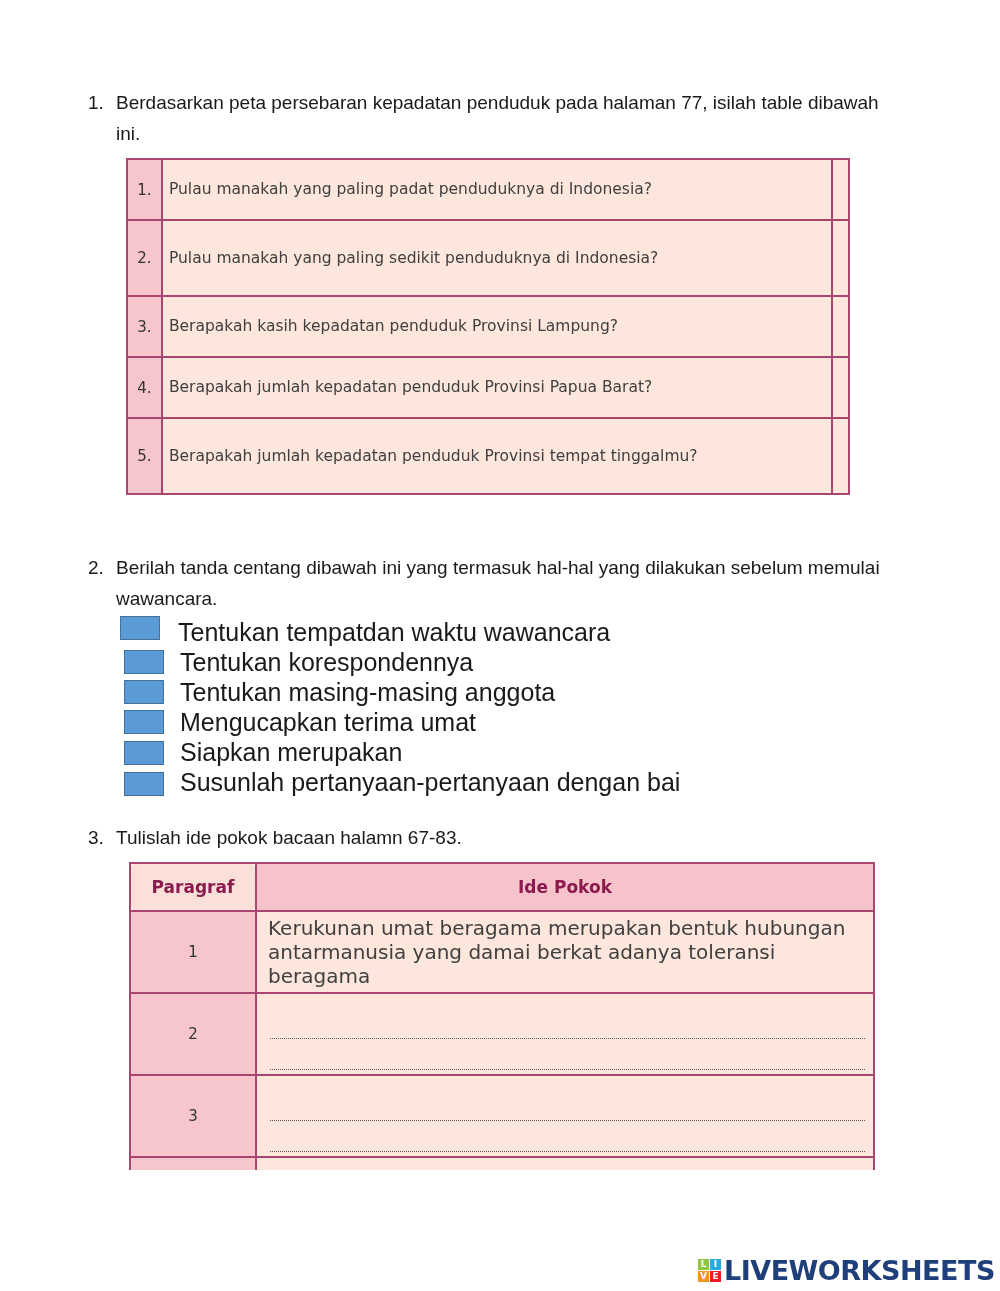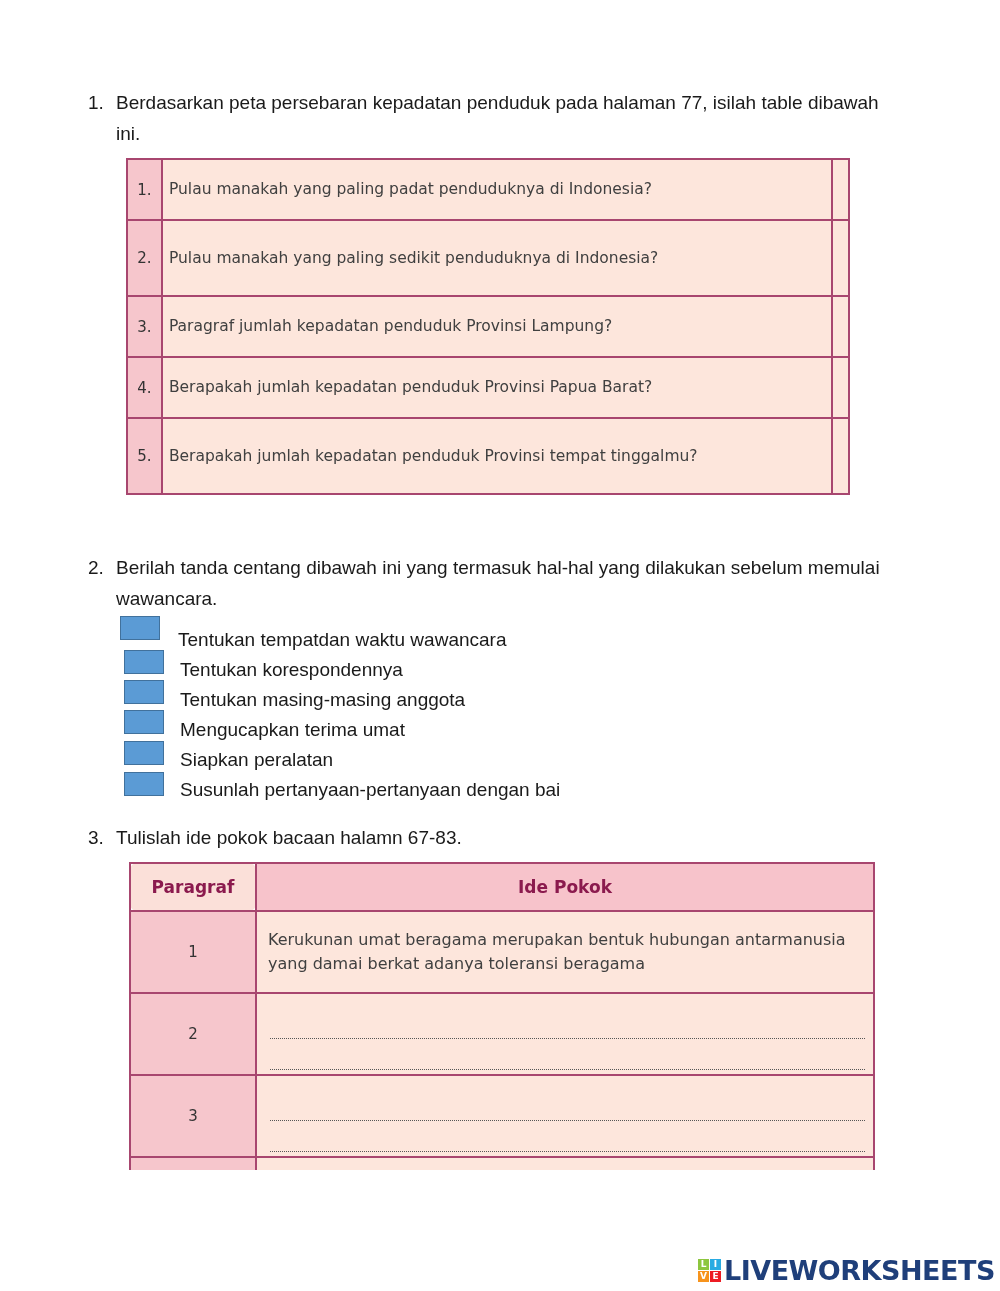--- a/index.html
+++ b/index.html
@@ -15,25 +15,25 @@
   table.t th.first { background: #fbe0d9; }
   table.t td.n { background: #f6c6cc; text-align: center; font-size: 15px; color: #333; }
   table.t td.c { background: #fde6dc; font-size: 15.5px; line-height: 23px; color: #404040; }
 
   #t1 { left: 126px; top: 158px; width: 724px; }
   #t1 .col0 { width: 48px; } #t1 .col1 { width: 318px; }
 
   .cb-list { position: absolute; left: 120px; top: 614px; }
   .cb-row { position: relative; height: 30px; }
   .cb { position: absolute; top: 2px; width: 40px; height: 24px; background: #5b9bd5; border: 1px solid #41719c; box-sizing: border-box; cursor: pointer; }
-  .cb-label { position: absolute; left: 60px; top: 12px; font-size: 19px; line-height: 28px; white-space: nowrap; }
+  .cb-label { position: absolute; left: 60px; top: 4px; font-size: 25px; line-height: 28px; white-space: nowrap; }
 
   #t2 { left: 129px; top: 862px; width: 746px; }
   #t2 .col0 { width: 112px; }
-  #t2 td.c { font-size: 16px; line-height: 24px; padding-left: 11px; }
+  #t2 td.c { font-size: 20px; line-height: 24px; padding-left: 11px; }
   .dots { border-bottom: 1.5px dotted #555; height: 0; margin: 0 2px; }
 
   .clip { position: absolute; left: 0; top: 1170px; width: 1000px; height: 121px; background: #fff; }
 
   .logo { position: absolute; left: 698px; top: 1255px; display: flex; align-items: center; }
   .logo-grid { display: grid; grid-template-columns: 11px 11px; grid-template-rows: 11px 11px; gap: 1px; margin-right: 3px; }
   .logo-grid span { font-size: 9px; font-weight: bold; color: #fff; text-align: center; line-height: 11px; font-family: "DejaVu Sans", sans-serif; }
   .logo-text { font-family: "DejaVu Sans", sans-serif; font-weight: bold; font-size: 27px; color: #1f3f7a; letter-spacing: -0.5px; }
 </style>
 </head>
@@ -51,21 +51,21 @@
     <td class="c">Pulau manakah yang paling padat penduduknya di  Indonesia?</td>
     <td class="c"></td>
   </tr>
   <tr style="height:76px">
     <td class="n">2.</td>
     <td class="c">Pulau manakah yang paling sedikit penduduknya di Indonesia?</td>
     <td class="c"></td>
   </tr>
   <tr style="height:61px">
     <td class="n">3.</td>
-    <td class="c">Paragraf jumlah kepadatan penduduk Provinsi Lampung?</td>
+    <td class="c">Berapakah kasih kepadatan penduduk Provinsi Lampung?</td>
     <td class="c"></td>
   </tr>
   <tr style="height:61px">
     <td class="n">4.</td>
     <td class="c">Berapakah jumlah kepadatan penduduk Provinsi Papua Barat?</td>
     <td class="c"></td>
   </tr>
   <tr style="height:76px">
     <td class="n">5.</td>
     <td class="c">Berapakah jumlah kepadatan penduduk Provinsi tempat tinggalmu?</td>
@@ -91,21 +91,21 @@
   <div class="cb-row">
     <div class="cb" style="left:4px; top:6px;"></div>
     <span class="cb-label">Tentukan masing-masing anggota</span>
   </div>
   <div class="cb-row">
     <div class="cb" style="left:4px; top:6px;"></div>
     <span class="cb-label">Mengucapkan terima umat</span>
   </div>
   <div class="cb-row">
     <div class="cb" style="left:4px; top:7px;"></div>
-    <span class="cb-label">Siapkan peralatan</span>
+    <span class="cb-label">Siapkan merupakan</span>
   </div>
   <div class="cb-row">
     <div class="cb" style="left:4px; top:8px;"></div>
     <span class="cb-label">Susunlah pertanyaan-pertanyaan dengan bai</span>
   </div>
 </div>
 
 <div class="q" style="top:822px; width:800px;">
   <span class="num">3.</span>
   <span class="txt">Tulislah ide pokok bacaan halamn 67-83.</span>

